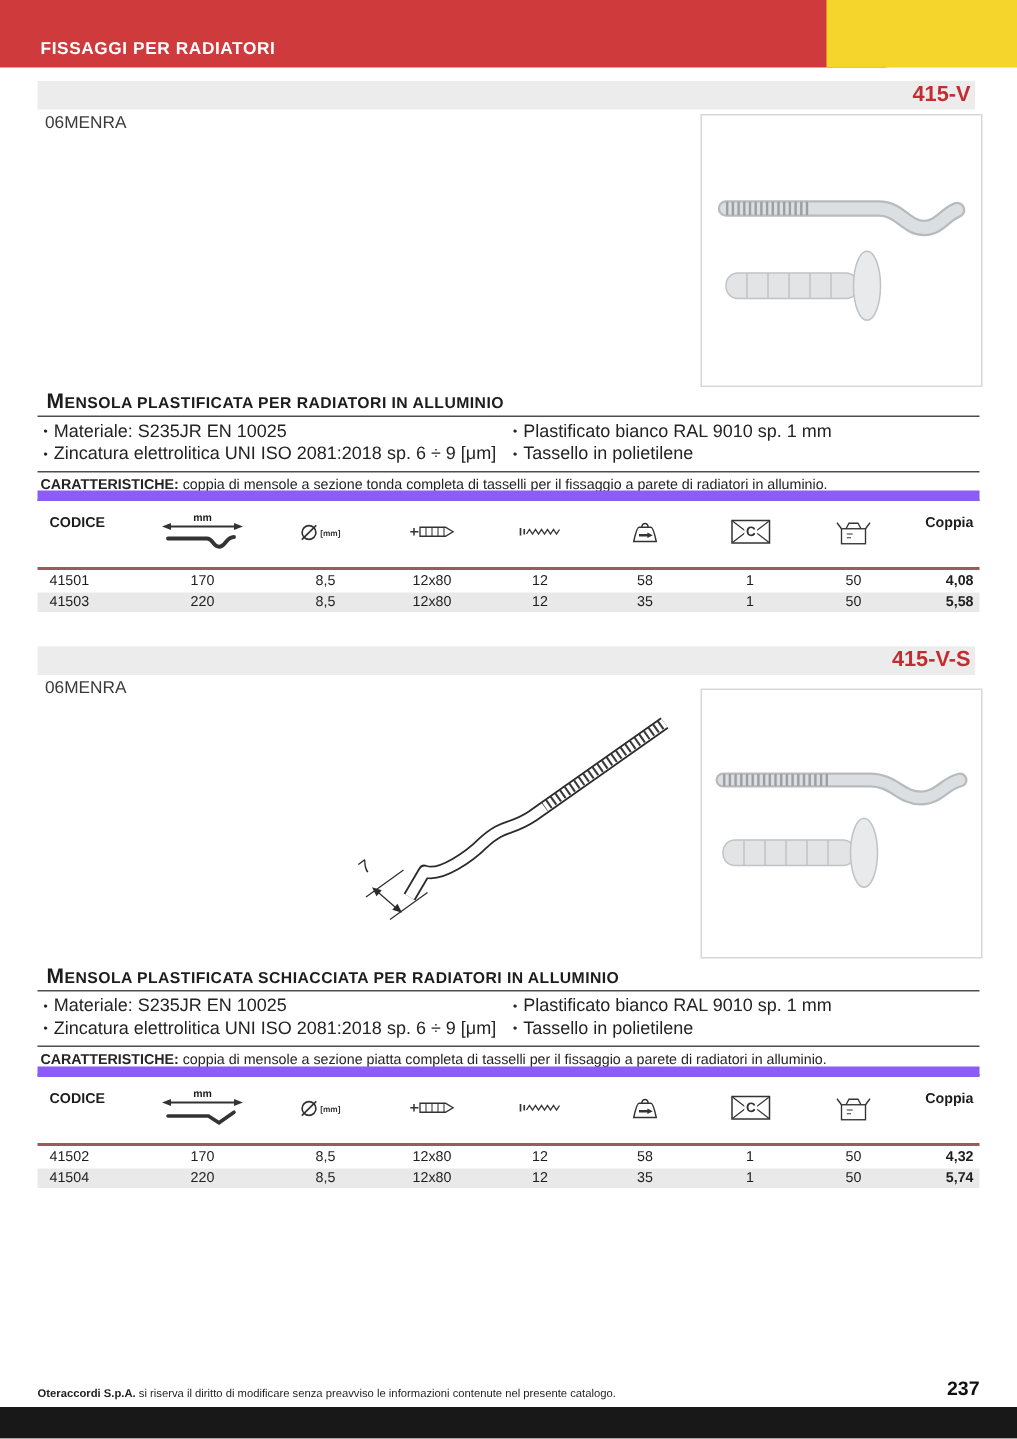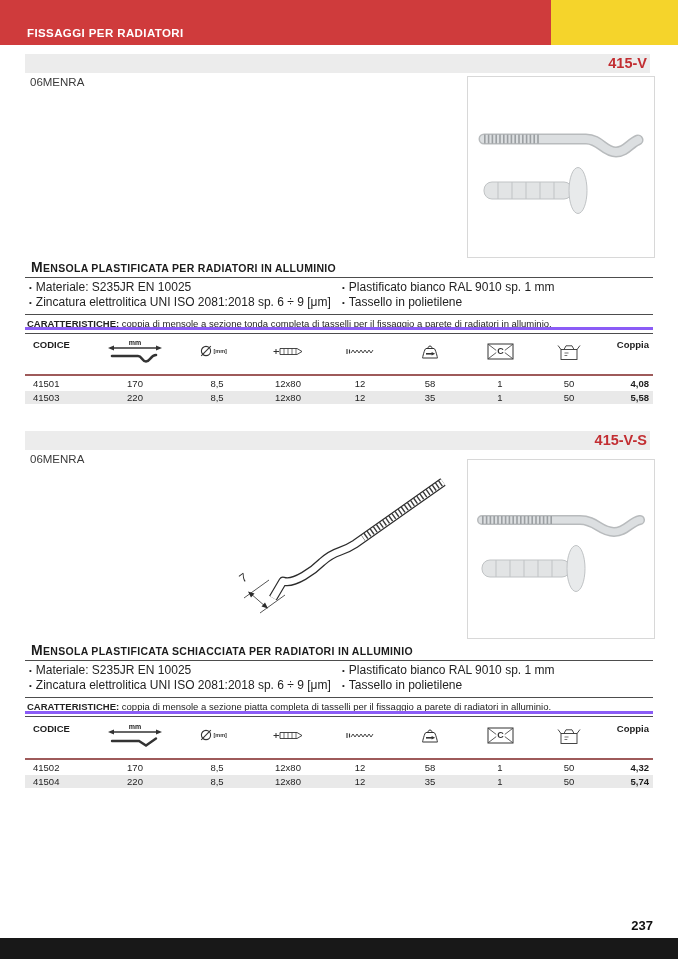--- a/index.html
+++ b/index.html
@@ -28,21 +28,21 @@
   .sec-title::first-letter{font-size:14px;}
   .rule{height:0;border-top:1px solid #4d4d4d;}
   .bullets{display:flex;padding:3px 0 4px 2px;}
   .bullets ul{margin:0;padding:0;list-style:none;width:50%;}
   .bullets li{font-size:12px;line-height:12.5px;color:#232323;}
   .bullets li::before{content:"•";font-size:8px;margin:0 4px 0 2px;position:relative;top:-1px;}
   .carat{font-size:9.5px;padding:3px 0 4px 2px;color:#232323;}
   .carat b{font-weight:bold;}
 
   
-  .ptable{position:absolute;left:25px;width:628px;border-top:3px solid #8b5cf6;}
+  .ptable{position:absolute;left:25px;width:628px;border-top:7px solid #8b5cf6;}
   .thead{display:grid;grid-template-columns:62px 96px 68px 74px 70px 70px 70px 68px 50px;
         height:44px;align-items:center;justify-items:center;
         border-bottom:2px solid #9e5a5a;}
   .th{font-size:9.5px;font-weight:bold;color:#1c1c1c;}
   .th-first{justify-self:start;padding-left:8px;align-self:start;padding-top:9px;}
   .th-last{justify-self:end;padding-right:4px;align-self:start;padding-top:9px;}
   .tbody{padding-top:1px;}
   .trow{display:grid;grid-template-columns:62px 96px 68px 74px 70px 70px 70px 68px 50px;
         height:13.5px;line-height:13.5px;}
   .trow.alt{background:#e9e9e9;}
@@ -322,15 +322,18 @@
           <div class="td">12</div>
           <div class="td">35</div>
           <div class="td">1</div>
           <div class="td">50</div>
           <div class="td td-last">5,74</div>
         </div>
       </div>
   </div>
 
   <div class="page-num">237</div>
+  <div class="footer-note">
+    <b>Oteraccordi S.p.A.</b><span> si riserva il diritto di modificare senza preavviso le informazioni contenute nel presente catalogo.</span>
+  </div>
   <div class="black-bar"></div>
 
 </div>
 
 </body></html>

